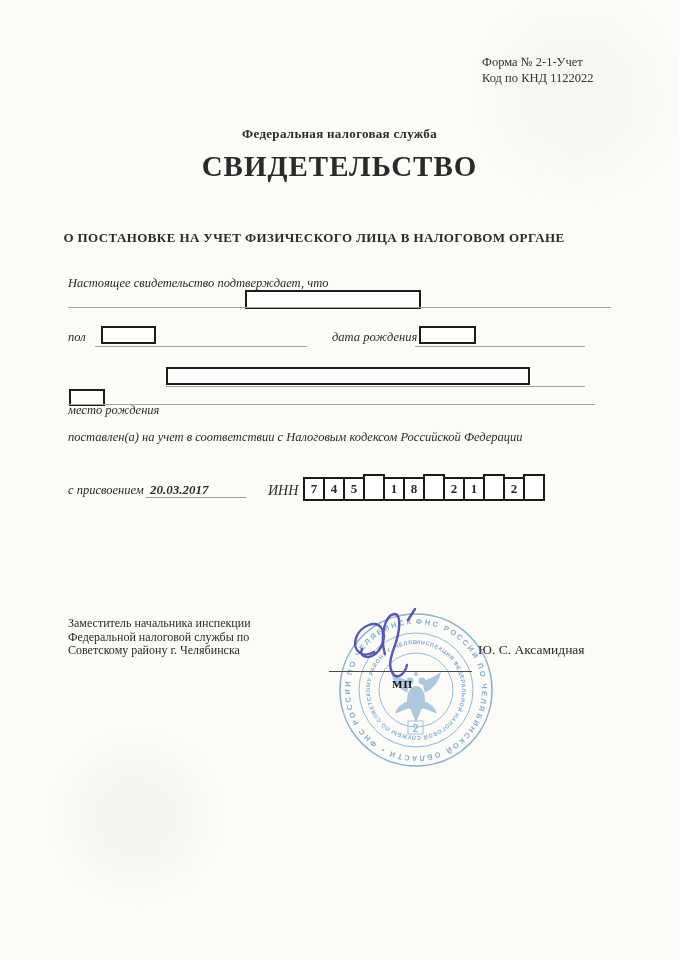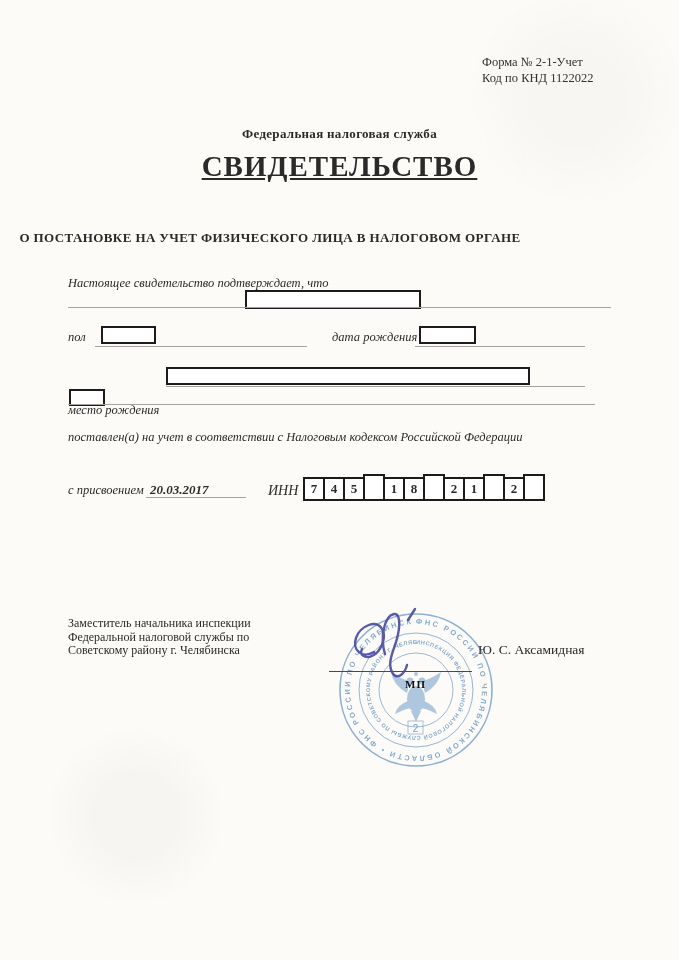--- a/index.html
+++ b/index.html
@@ -11,56 +11,56 @@
     background-image:
       radial-gradient(circle at 20% 85%, rgba(190,190,185,0.10) 0 40px, transparent 90px),
       radial-gradient(circle at 85% 10%, rgba(190,190,185,0.08) 0 50px, transparent 110px);
     font-family:"Liberation Serif", serif;
     color:#2a2a2a;
     overflow:hidden;
   }
   .abs{position:absolute;}
   .meta{font-size:12.5px;line-height:16px;color:#323232;}
   .agency{font-size:13px;font-weight:bold;letter-spacing:0.3px;}
-  .doc-title{font-size:29px;font-weight:bold;letter-spacing:1px;text-decoration:underline;}
+  .doc-title{font-size:29px;font-weight:bold;letter-spacing:1px;}
   .doc-subtitle{font-size:13px;font-weight:bold;letter-spacing:0.4px;}
   .body-text{font-size:12.5px;font-style:italic;}
   .gray-line{height:1px;background:#a3a3a0;}
   .redact{background:#fff;border:2px solid #1c1c1c;}
   .bold{font-weight:bold;}
   .inn-grid{display:flex;}
   .inn-cell{
     width:18px;height:20px;
     border:2px solid #1b1b1b;
     margin-left:-2px;
     background:#fff;
     display:flex;align-items:center;justify-content:center;
     font-size:13px;font-weight:bold;font-family:"Liberation Serif",serif;
   }
   .inn-cell:first-child{margin-left:0;}
   .inn-cell.blank{transform:translateY(-3px);height:23px;position:relative;z-index:2;}
   .official{font-size:12px;line-height:13.5px;}
-  .mp{font-size:11px;font-weight:bold;letter-spacing:1px;color:#111;margin-left:13px;}
+  .mp{font-size:11px;font-weight:bold;letter-spacing:1px;color:#111;}
   .signer{font-size:13.5px;}
   .ring-text{fill:#6f9dca;font-family:"Liberation Sans",sans-serif;font-weight:bold;opacity:0.85;}
   .sig-line{height:1.3px;background:#4a4a4a;}
 </style>
 </head>
 <body>
 
 <div class="page">
 
   <div class="abs meta" style="left:482px;top:54px;">
     <div>Форма № 2-1-Учет</div>
     <div>Код по КНД 1122022</div>
   </div>
 
   <div class="abs agency" style="left:0;top:126px;width:679px;text-align:center;">Федеральная налоговая служба</div>
   <div class="abs doc-title" style="left:0;top:150px;width:679px;text-align:center;">СВИДЕТЕЛЬСТВО</div>
-  <div class="abs doc-subtitle" style="left:0;top:230px;width:540px;text-align:center;">О ПОСТАНОВКЕ НА УЧЕТ ФИЗИЧЕСКОГО ЛИЦА В НАЛОГОВОМ ОРГАНЕ</div>
+  <div class="abs doc-subtitle" style="left:0;top:230px;width:540px;text-align:center;padding-left:44px;">О ПОСТАНОВКЕ НА УЧЕТ ФИЗИЧЕСКОГО ЛИЦА В НАЛОГОВОМ ОРГАНЕ</div>
 
   <div class="abs body-text" style="left:68px;top:276px;">Настоящее свидетельство подтверждает, что</div>
   <div class="abs redact" style="left:245px;top:290px;width:172px;height:15px;"></div>
   <div class="abs gray-line" style="left:68px;top:307px;width:543px;"></div>
 
   <div class="abs body-text" style="left:68px;top:330px;">пол</div>
   <div class="abs redact" style="left:101px;top:326px;width:51px;height:14px;"></div>
   <div class="abs gray-line" style="left:95px;top:346px;width:212px;"></div>
   <div class="abs body-text" style="left:332px;top:330px;">дата рождения</div>
   <div class="abs redact" style="left:419px;top:326px;width:53px;height:14px;"></div>

